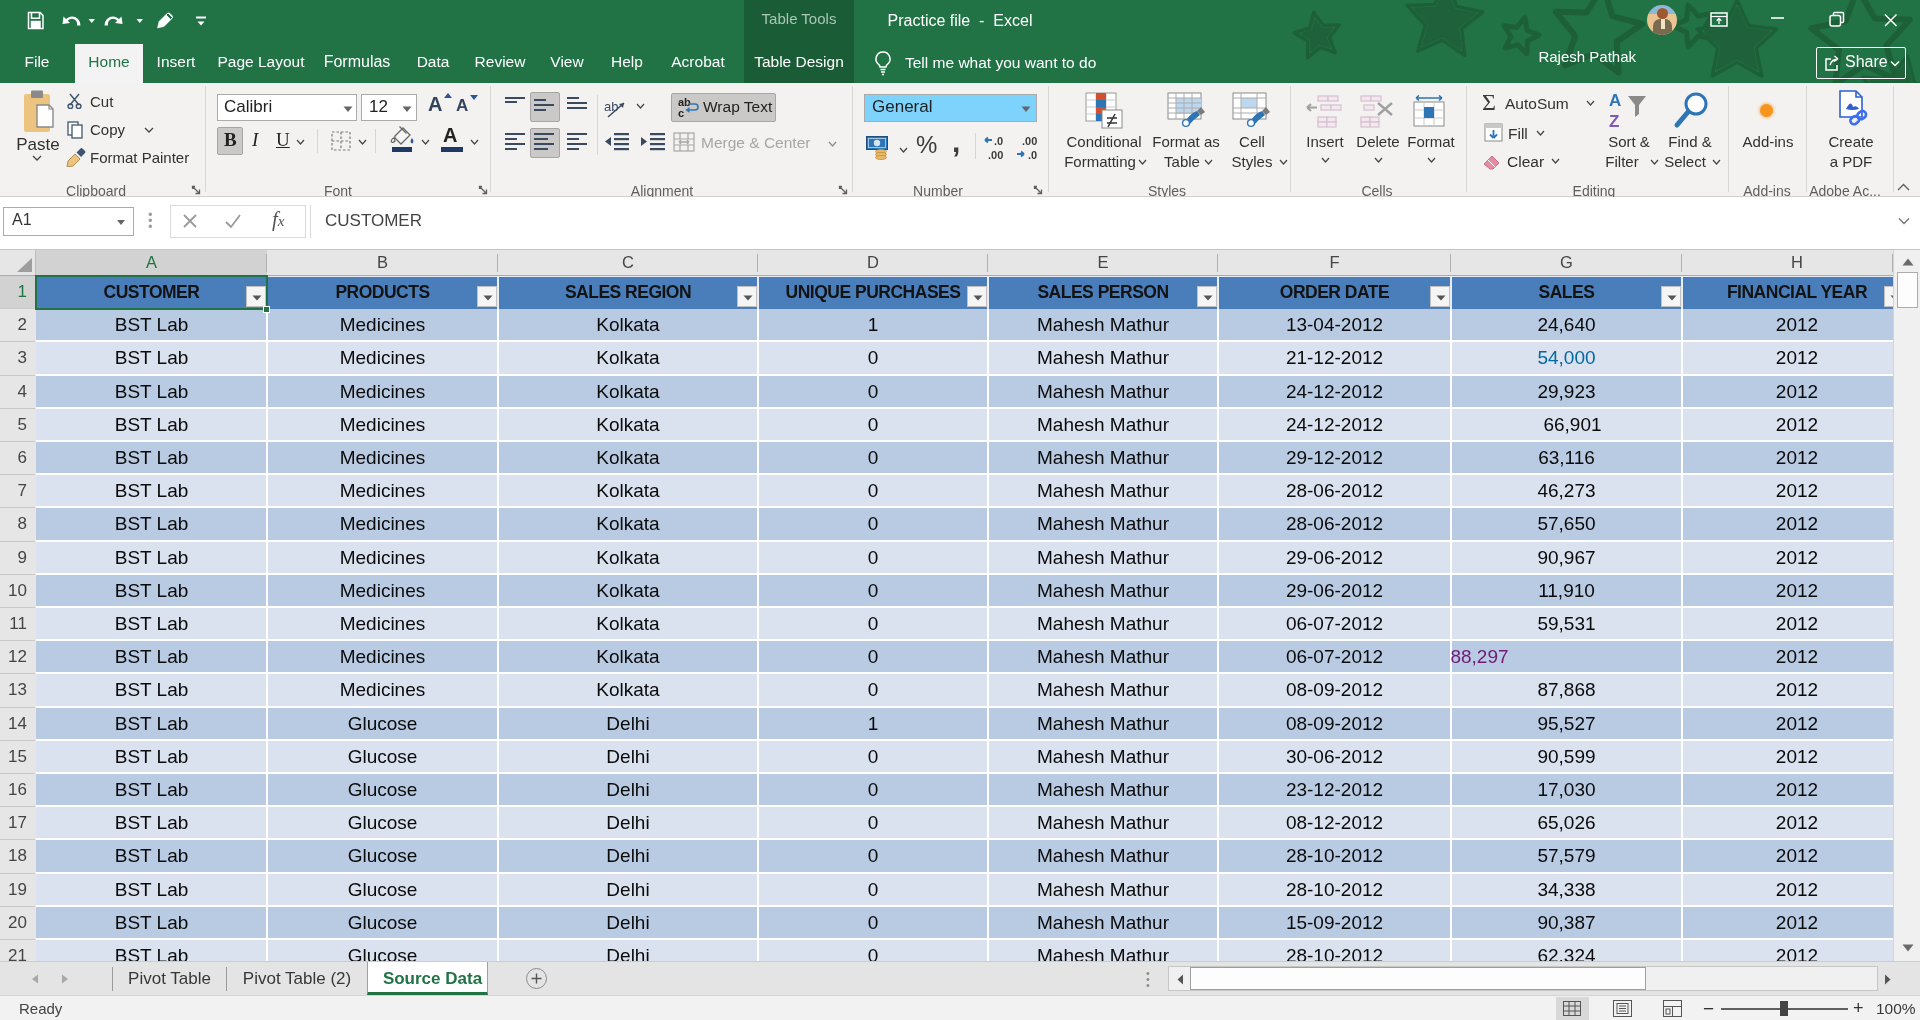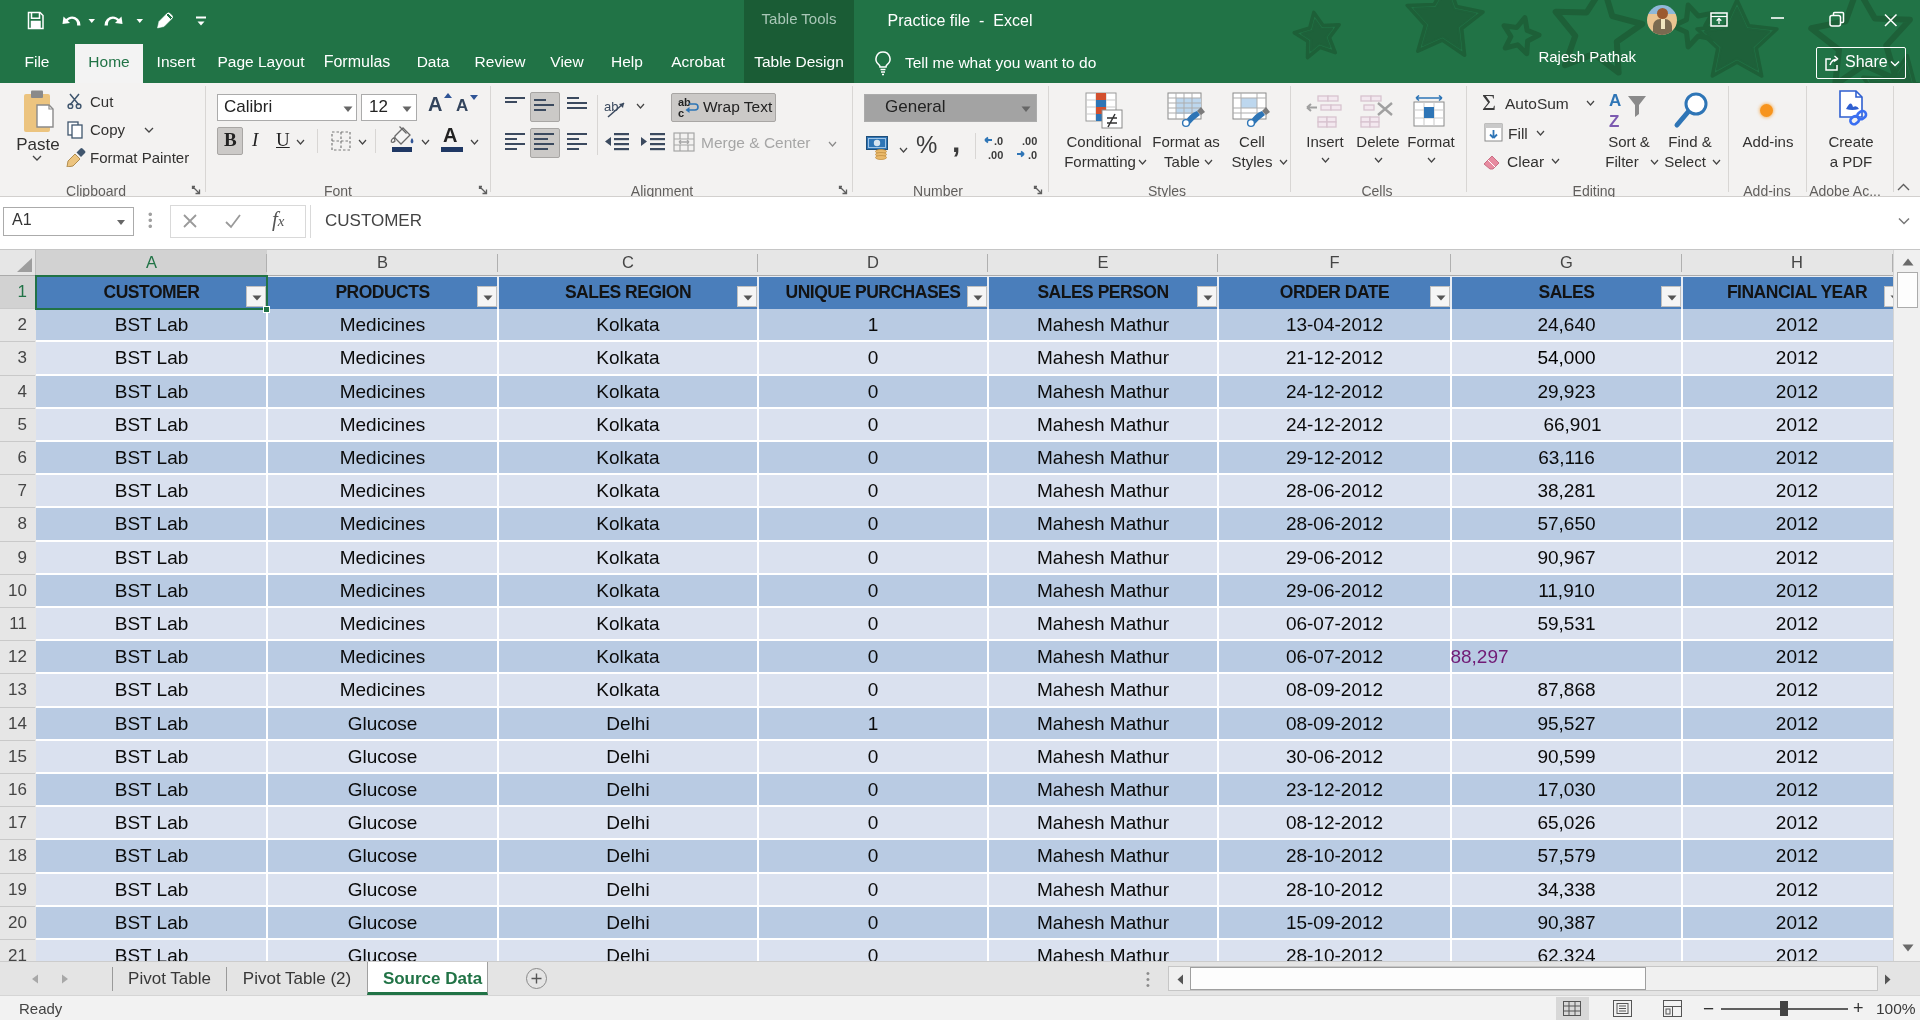--- a/index.html
+++ b/index.html
@@ -289,21 +289,21 @@
 <g stroke="#a6a6a6" fill="none" stroke-width="1.2">
         <rect x="1" y="1" width="20" height="18"></rect>
         <path d="M1 7 h20 M1 13 h20 M7 1 v6 M15 1 v6 M7 13 v6 M15 13 v6"></path>
       </g>
 <path d="M6 10 h10 M6 10 l2-2 m-2 2 l2 2 M16 10 l-2 -2 m2 2 l-2 2" stroke="#a6a6a6" stroke-width="1.3"></path>
 </svg>
 <div class="ab" style="left:701px;top:51px;color:#a6a6a6;font-size:15.5px;">Merge &amp; Center</div>
 <svg class="ab" style="left:828px;top:58px;" width="9" height="7">
       <path d="M1 1 l3.5 4 3.5-4" stroke="#8a8a8a" fill="none" stroke-width="1.2"></path>
     </svg>
-<div class="ab" style="left:864px;top:11px;width:173px;height:28px;background:#a3a3a3;border:1px solid #ababab;box-sizing:border-box;font-size:17px;color:#222;padding:2px 0 0 20px;">General</div>
+<div class="ab" style="left:864px;top:11px;width:173px;height:28px;background:#7dd3fc;border:1px solid #ababab;box-sizing:border-box;font-size:17px;color:#222;padding:2px 0 0 7px;">General</div>
 <svg class="ab" style="left:1021px;top:23px;" width="10" height="7">
       <path d="M0.5 0.5 h9 l-4.5 5.5z" fill="#666"></path>
     </svg>
 <svg class="ab" style="left:866px;top:53px;" width="26" height="25" viewBox="0 0 26 25">
 <rect x="0.5" y="0.5" width="21" height="13" fill="#2e75b6" stroke="#1f4e79"></rect>
 <rect x="2.5" y="2.5" width="17" height="9" fill="none" stroke="#9dc3e6"></rect>
 <circle cx="11" cy="7" r="3.2" fill="#d6e4f0"></circle>
 <g fill="#e9b96a" stroke="#c49043" stroke-width="0.8">
         <ellipse cx="15" cy="15.5" rx="5.5" ry="2"></ellipse>
         <ellipse cx="15" cy="18.5" rx="5.5" ry="2"></ellipse>
@@ -653,21 +653,21 @@
     <div class="ab" style="left:267px;top:97.4px;width:231px;text-align:center;font-size:19px;color:#0a0a0a;">Medicines</div>
     <div class="ab" style="left:497px;top:92.4px;width:2px;height:33.2px;background:#fff;"></div>
     <div class="ab" style="left:498px;top:97.4px;width:260px;text-align:center;font-size:19px;color:#0a0a0a;">Kolkata</div>
     <div class="ab" style="left:757px;top:92.4px;width:2px;height:33.2px;background:#fff;"></div>
     <div class="ab" style="left:758px;top:97.4px;width:230px;text-align:center;font-size:19px;color:#0a0a0a;">0</div>
     <div class="ab" style="left:987px;top:92.4px;width:2px;height:33.2px;background:#fff;"></div>
     <div class="ab" style="left:988px;top:97.4px;width:230px;text-align:center;font-size:19px;color:#0a0a0a;">Mahesh Mathur</div>
     <div class="ab" style="left:1217px;top:92.4px;width:2px;height:33.2px;background:#fff;"></div>
     <div class="ab" style="left:1218px;top:97.4px;width:233px;text-align:center;font-size:19px;color:#0a0a0a;">21-12-2012</div>
     <div class="ab" style="left:1450px;top:92.4px;width:2px;height:33.2px;background:#fff;"></div>
-    <div class="ab" style="left:1451px;top:97.4px;width:231px;text-align:center;font-size:19px;color:#000000;">54,000</div>
+    <div class="ab" style="left:1451px;top:97.4px;width:231px;text-align:center;font-size:19px;color:#0369a1;">54,000</div>
     <div class="ab" style="left:1681px;top:92.4px;width:2px;height:33.2px;background:#fff;"></div>
     <div class="ab" style="left:1682px;top:97.4px;width:230px;text-align:center;font-size:19px;color:#0a0a0a;">2012</div>
     <div class="ab" style="left:36px;top:125.6px;width:1857px;height:33.2px;background:#b9cbe3;border-bottom:2px solid #fff;box-sizing:border-box;"></div>
     <div class="ab" style="left:36px;top:130.6px;width:231px;text-align:center;font-size:19px;color:#0a0a0a;">BST Lab</div>
     <div class="ab" style="left:266px;top:125.6px;width:2px;height:33.2px;background:#fff;"></div>
     <div class="ab" style="left:267px;top:130.6px;width:231px;text-align:center;font-size:19px;color:#0a0a0a;">Medicines</div>
     <div class="ab" style="left:497px;top:125.6px;width:2px;height:33.2px;background:#fff;"></div>
     <div class="ab" style="left:498px;top:130.6px;width:260px;text-align:center;font-size:19px;color:#0a0a0a;">Kolkata</div>
     <div class="ab" style="left:757px;top:125.6px;width:2px;height:33.2px;background:#fff;"></div>
     <div class="ab" style="left:758px;top:130.6px;width:230px;text-align:center;font-size:19px;color:#0a0a0a;">0</div>
@@ -717,21 +717,21 @@
     <div class="ab" style="left:267px;top:230.2px;width:231px;text-align:center;font-size:19px;color:#0a0a0a;">Medicines</div>
     <div class="ab" style="left:497px;top:225.2px;width:2px;height:33.2px;background:#fff;"></div>
     <div class="ab" style="left:498px;top:230.2px;width:260px;text-align:center;font-size:19px;color:#0a0a0a;">Kolkata</div>
     <div class="ab" style="left:757px;top:225.2px;width:2px;height:33.2px;background:#fff;"></div>
     <div class="ab" style="left:758px;top:230.2px;width:230px;text-align:center;font-size:19px;color:#0a0a0a;">0</div>
     <div class="ab" style="left:987px;top:225.2px;width:2px;height:33.2px;background:#fff;"></div>
     <div class="ab" style="left:988px;top:230.2px;width:230px;text-align:center;font-size:19px;color:#0a0a0a;">Mahesh Mathur</div>
     <div class="ab" style="left:1217px;top:225.2px;width:2px;height:33.2px;background:#fff;"></div>
     <div class="ab" style="left:1218px;top:230.2px;width:233px;text-align:center;font-size:19px;color:#0a0a0a;">28-06-2012</div>
     <div class="ab" style="left:1450px;top:225.2px;width:2px;height:33.2px;background:#fff;"></div>
-    <div class="ab" style="left:1451px;top:230.2px;width:231px;text-align:center;font-size:19px;color:#0a0a0a;">38,281</div>
+    <div class="ab" style="left:1451px;top:230.2px;width:231px;text-align:center;font-size:19px;color:#0a0a0a;">46,273</div>
     <div class="ab" style="left:1681px;top:225.2px;width:2px;height:33.2px;background:#fff;"></div>
     <div class="ab" style="left:1682px;top:230.2px;width:230px;text-align:center;font-size:19px;color:#0a0a0a;">2012</div>
     <div class="ab" style="left:36px;top:258.4px;width:1857px;height:33.2px;background:#b9cbe3;border-bottom:2px solid #fff;box-sizing:border-box;"></div>
     <div class="ab" style="left:36px;top:263.4px;width:231px;text-align:center;font-size:19px;color:#0a0a0a;">BST Lab</div>
     <div class="ab" style="left:266px;top:258.4px;width:2px;height:33.2px;background:#fff;"></div>
     <div class="ab" style="left:267px;top:263.4px;width:231px;text-align:center;font-size:19px;color:#0a0a0a;">Medicines</div>
     <div class="ab" style="left:497px;top:258.4px;width:2px;height:33.2px;background:#fff;"></div>
     <div class="ab" style="left:498px;top:263.4px;width:260px;text-align:center;font-size:19px;color:#0a0a0a;">Kolkata</div>
     <div class="ab" style="left:757px;top:258.4px;width:2px;height:33.2px;background:#fff;"></div>
     <div class="ab" style="left:758px;top:263.4px;width:230px;text-align:center;font-size:19px;color:#0a0a0a;">0</div>

